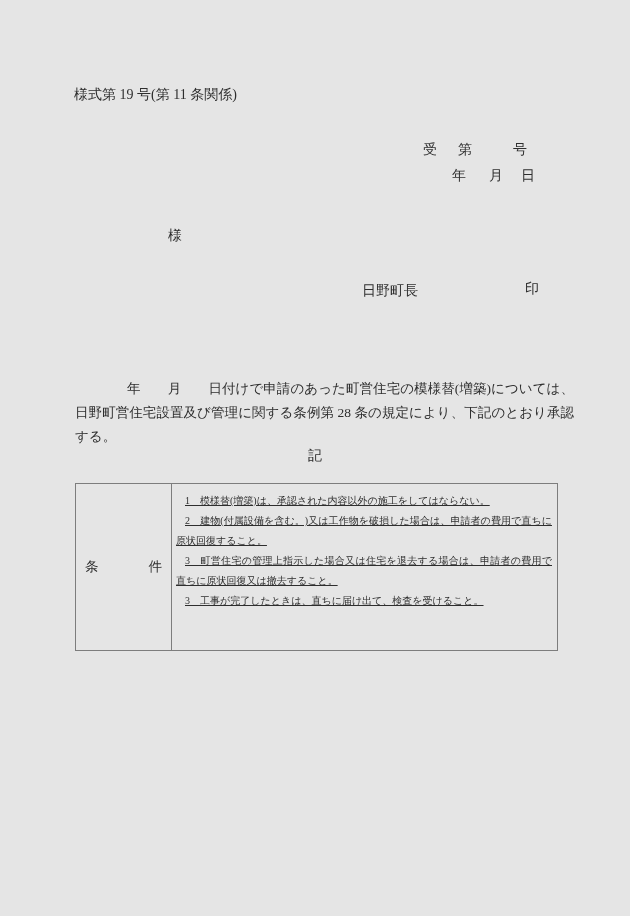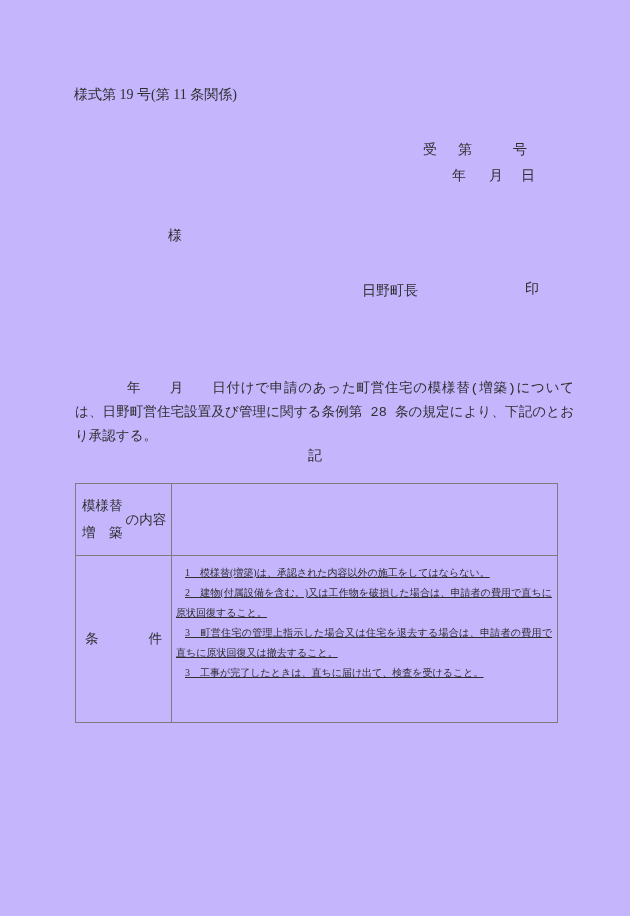--- a/index.html
+++ b/index.html
@@ -1,19 +1,19 @@
 <!DOCTYPE html>
 <html><head>
 <meta charset="utf-8">
 <style>
   html,body{margin:0;padding:0;background:#ffffff;}
   .page{
     position:relative;
     width:630px;height:916px;
-    background:#c4b5fd;
+    background:#e5e5e5;
     font-family:"Liberation Serif","DejaVu Serif",serif;
     color:#2e2e2e;
     overflow:hidden;
   }
   .abs{position:absolute;white-space:pre;}
   .fs14{font-size:14px;line-height:14px;}
   .form-no{left:74px;top:88px;}
   .rcpt-accept{left:423px;top:143px;}
   .rcpt-dai{left:458px;top:143px;}
   .rcpt-go{left:513px;top:143px;}
@@ -22,21 +22,20 @@
   .date-d{left:521px;top:169px;}
   .addressee{left:168px;top:229px;}
   .issuer-name{left:362px;top:284px;}
   .issuer-seal{left:525px;top:282px;}
   .doc-title{left:0;right:0;top:333px;text-align:center;font-size:14.5px;letter-spacing:0.5px;}
   .body-par{
     left:75px;top:377px;width:499px;
     font-size:13.5px;line-height:24px;
     text-align:justify;text-indent:52px;
     white-space:normal;
-    font-family:Liberation Mono, monospace;
   }
   .record-mark{left:0;right:0;top:449px;text-align:center;}
   .doc-table{
     position:absolute;left:75px;top:483px;
     width:482px;border-collapse:collapse;table-layout:fixed;
     font-size:13.5px;color:#2e2e2e;
   }
   .doc-table td{
     border:1px solid #7d7d7d;
     padding:0;vertical-align:middle;
@@ -86,32 +85,20 @@
   <div class="abs body-par">年　　月　　日付けで申請のあった町営住宅の模様替(増築)については、日野町営住宅設置及び管理に関する条例第 28 条の規定により、下記のとおり承認する。</div>
 
   <div class="abs fs14 record-mark">記</div>
 
   <table class="doc-table">
     <colgroup>
         <col class="c1">
         <col class="c2">
       </colgroup>
     <tbody>
-      <tr class="tr1">
-        <td>
-          <div class="r1h">
-            <div class="r1h-left">
-              <div>模様替</div>
-              <div>増　築</div>
-            </div>
-            <div class="r1h-suffix">の内容</div>
-          </div>
-        </td>
-        <td></td>
-      </tr>
       <tr class="tr3">
         <td>
           <div class="jooken">
             <span>条</span>
             <span>件</span>
           </div>
         </td>
         <td class="cond-cell">
           <div class="cond-item">1　模様替(増築)は、承認された内容以外の施工をしてはならない。</div>
           <div class="cond-item">2　建物(付属設備を含む。)又は工作物を破損した場合は、申請者の費用で直ちに原状回復すること。</div>

